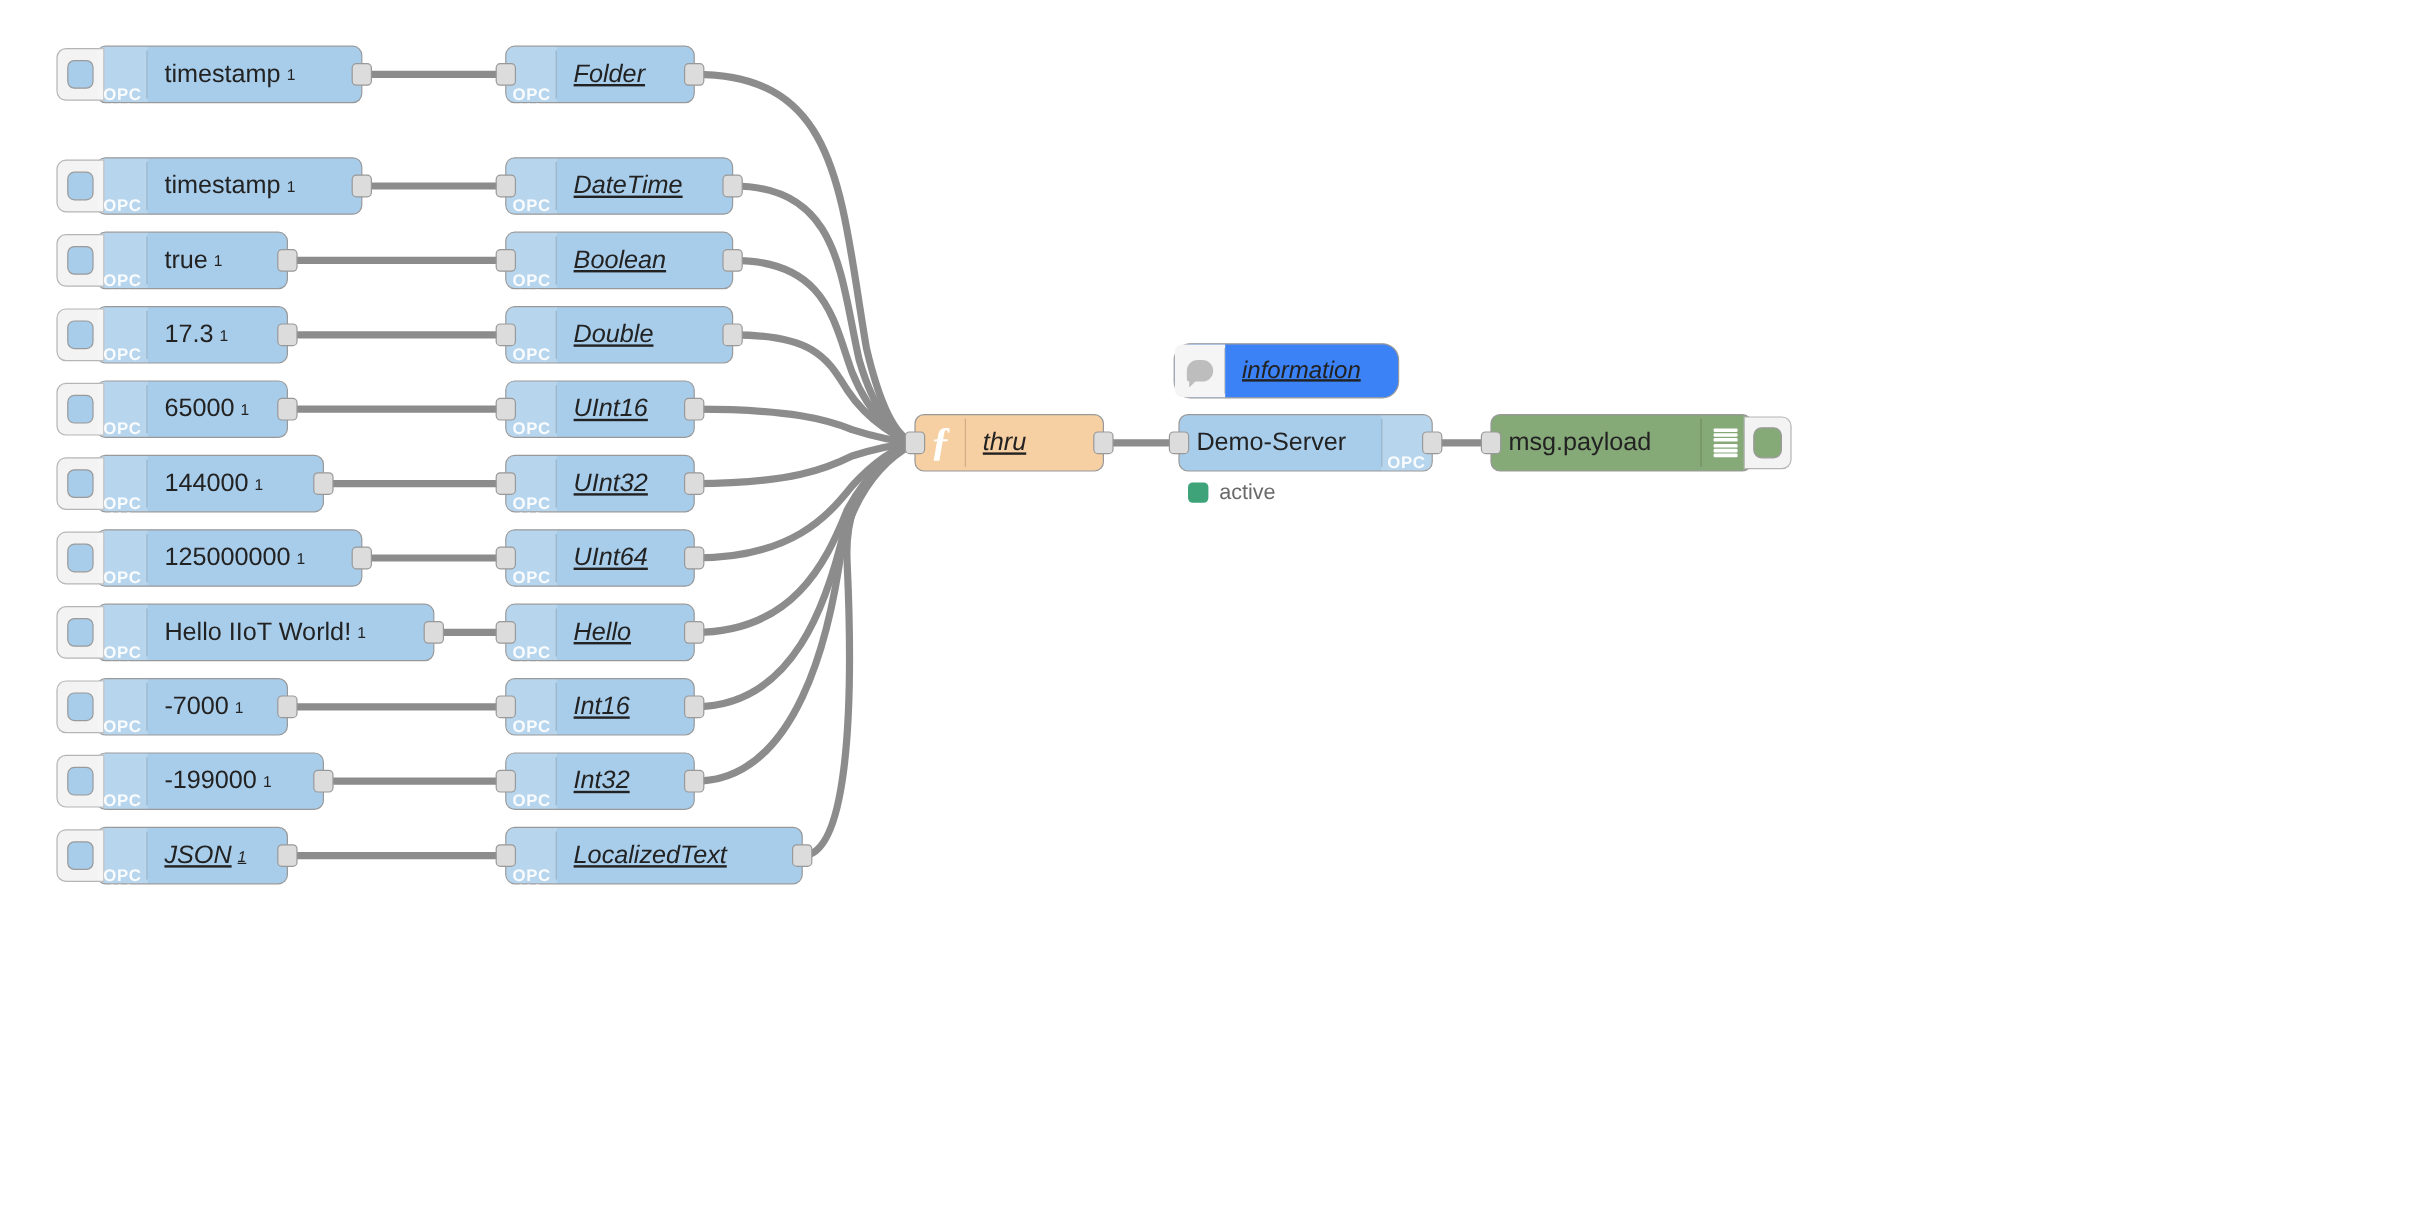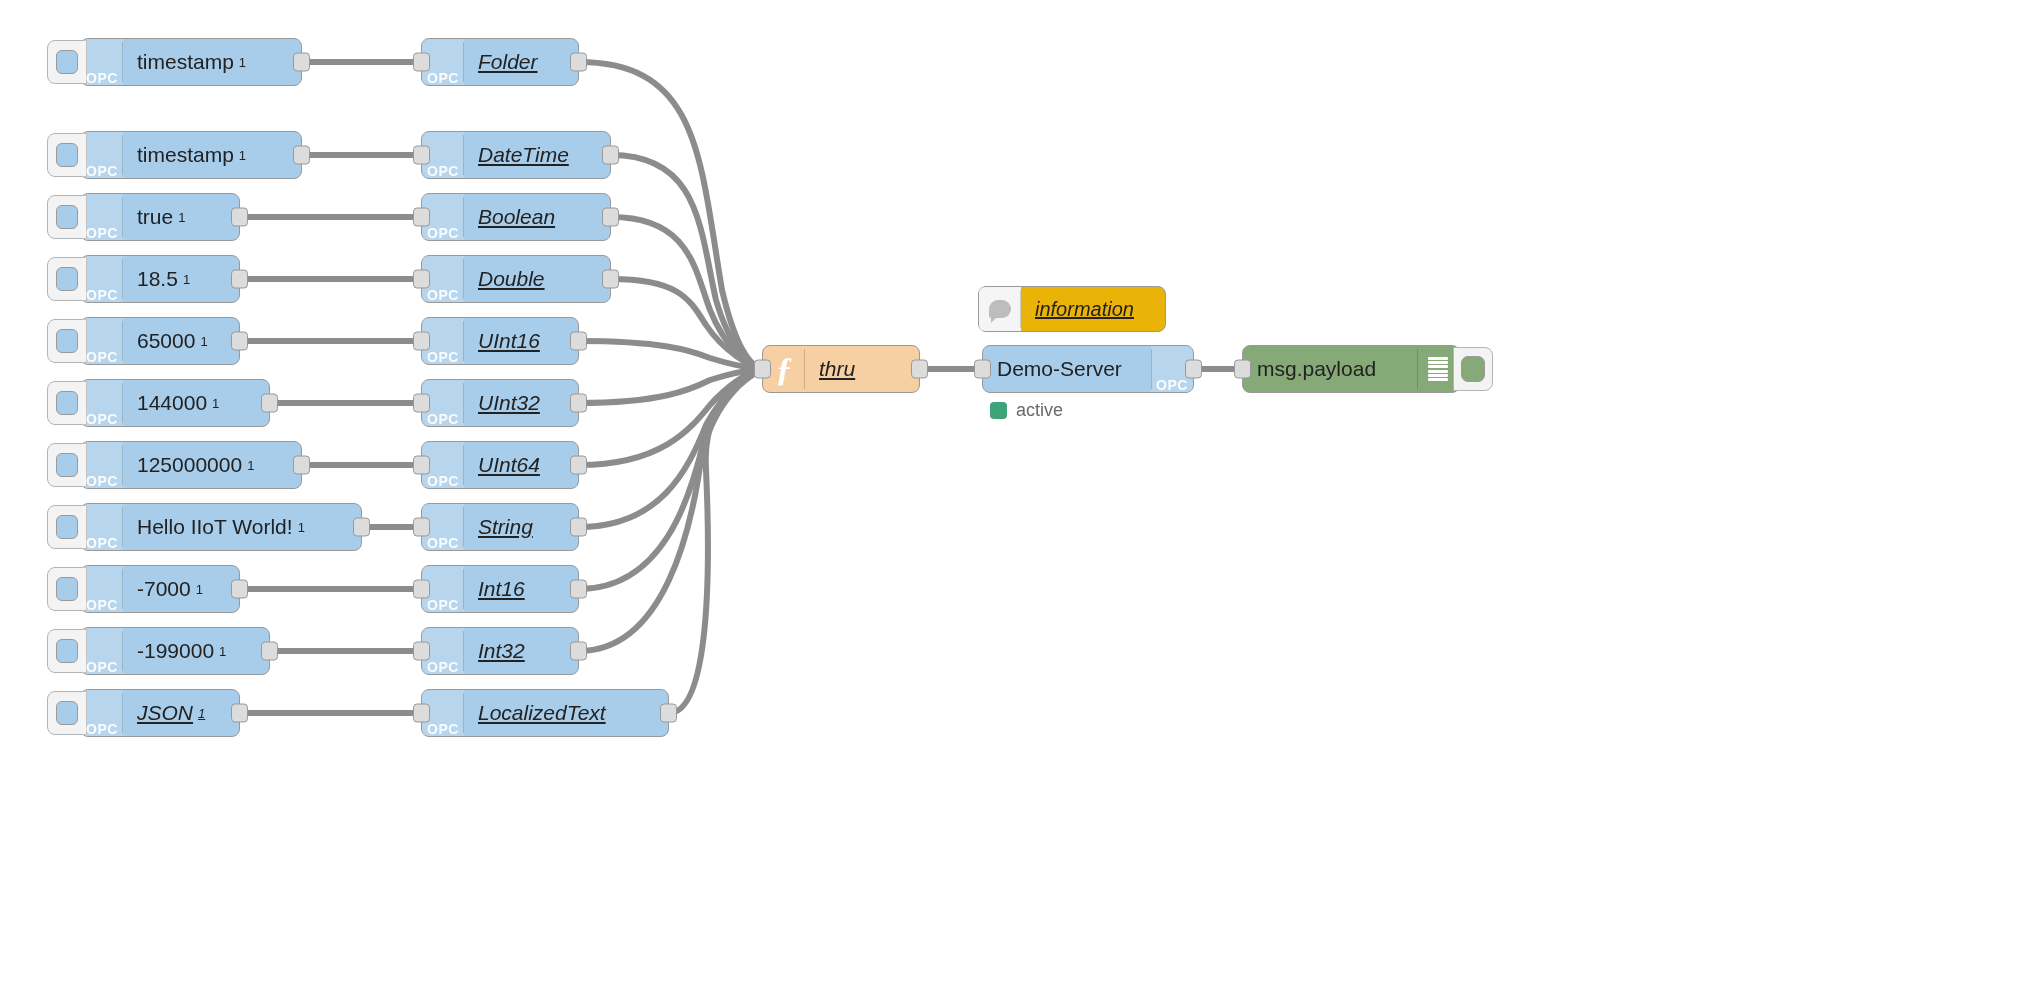--- a/index.html
+++ b/index.html
@@ -45,21 +45,21 @@
     border: 1.5px solid #999999;
     border-radius: 8px;
     box-sizing: border-box;
     display: flex;
     align-items: stretch;
     background: #a8cdeb;
   }
   .node.blue   { background: #a8cdeb; }
   .node.orange { background: #f6cfa2; }
   .node.green  { background: #86a978; justify-content: space-between; }
-  .node.white  { background: #eab308; }
+  .node.white  { background: #3b82f6; border-radius: 14px; }
 
   
   .node-icon {
     width: 42px;
     flex: 0 0 42px;
     display: flex;
     align-items: center;
     justify-content: center;
     position: relative;
     border-radius: 6px 0 0 6px;
@@ -322,21 +322,21 @@
     </div>
 
     <div class="node blue" style="left:80px;top:255px;width:160px;">
       <div class="inject-btn">
           <i></i>
         </div>
       <div class="node-icon blue-icon sep-left">
           <div class="opcua-glyph">OPC<br>UA</div>
         </div>
       <div class="node-label">
-          <span>18.5</span>
+          <span>17.3</span>
           <span class="sup">1</span>
         </div>
       <div class="port out"></div>
     </div>
 
     <div class="node blue" style="left:80px;top:317px;width:160px;">
       <div class="inject-btn">
           <i></i>
         </div>
       <div class="node-icon blue-icon sep-left">
@@ -494,21 +494,21 @@
         </div>
       <div class="node-label italic">UInt64</div>
       <div class="port out"></div>
     </div>
 
     <div class="node blue" style="left:421px;top:503px;width:158px;">
       <div class="port in"></div>
       <div class="node-icon blue-icon sep-left">
           <div class="opcua-glyph">OPC<br>UA</div>
         </div>
-      <div class="node-label italic">String</div>
+      <div class="node-label italic">Hello</div>
       <div class="port out"></div>
     </div>
 
     <div class="node blue" style="left:421px;top:565px;width:158px;">
       <div class="port in"></div>
       <div class="node-icon blue-icon sep-left">
           <div class="opcua-glyph">OPC<br>UA</div>
         </div>
       <div class="node-label italic">Int16</div>
       <div class="port out"></div>

